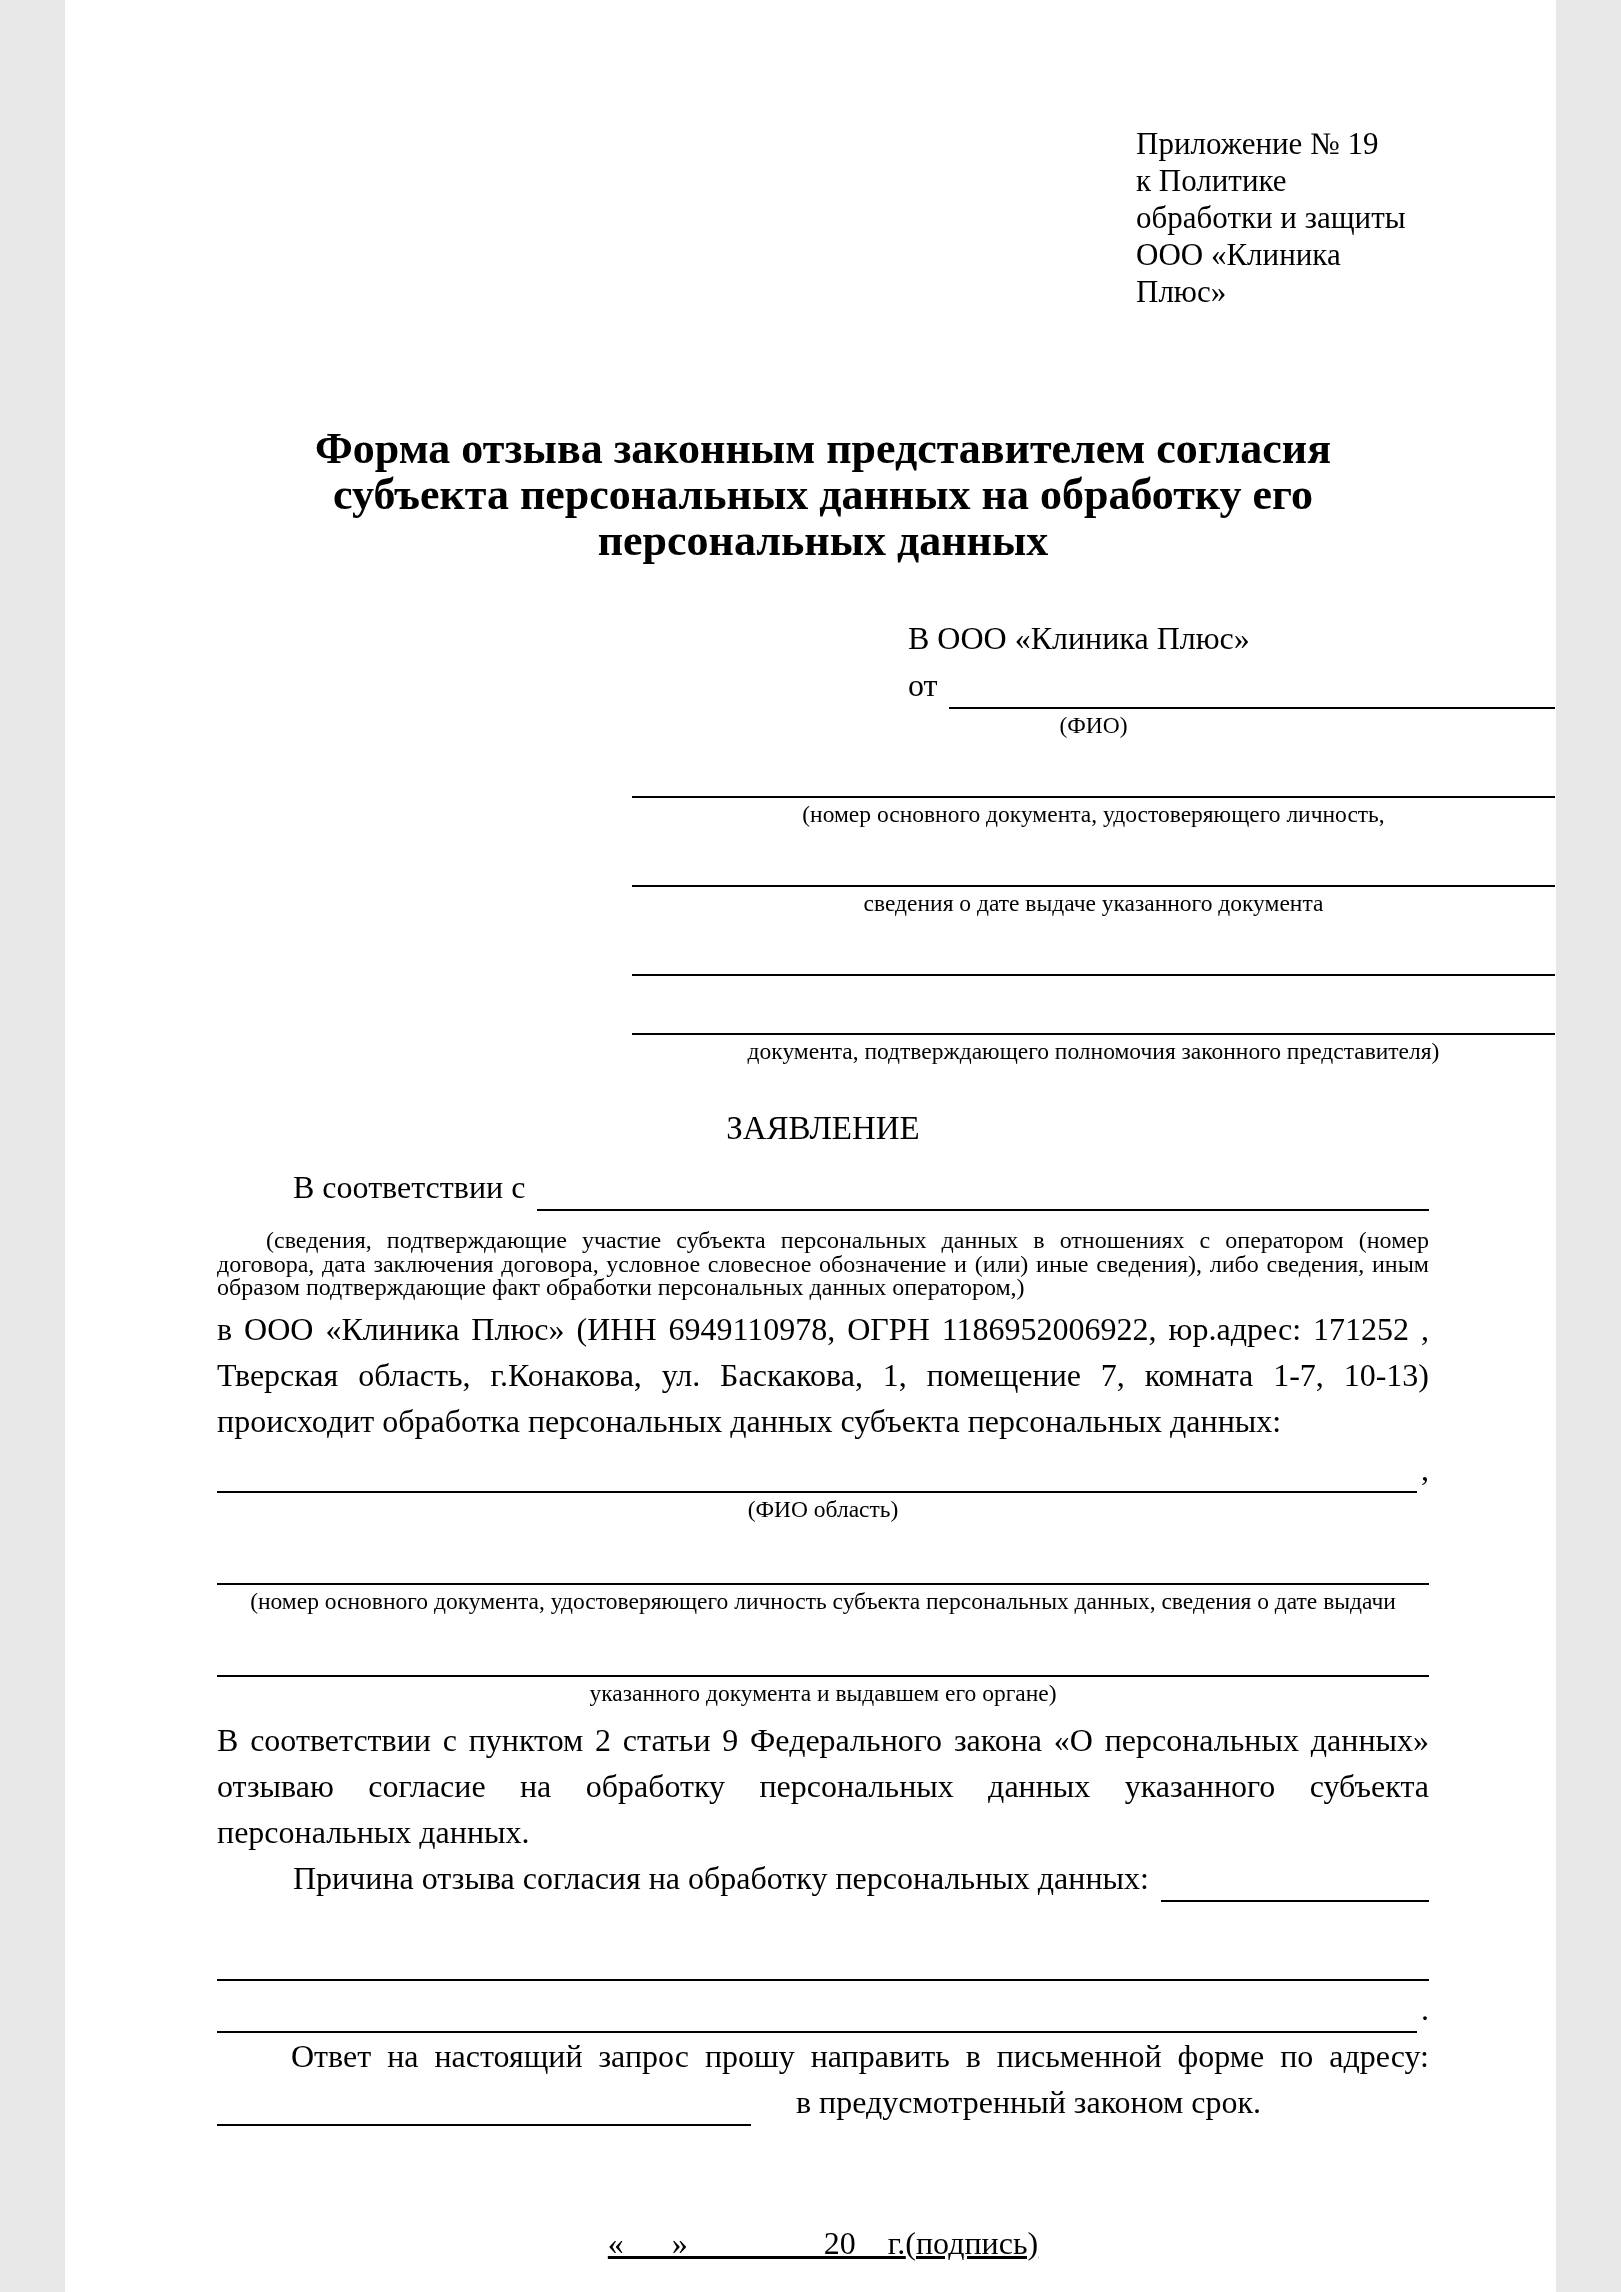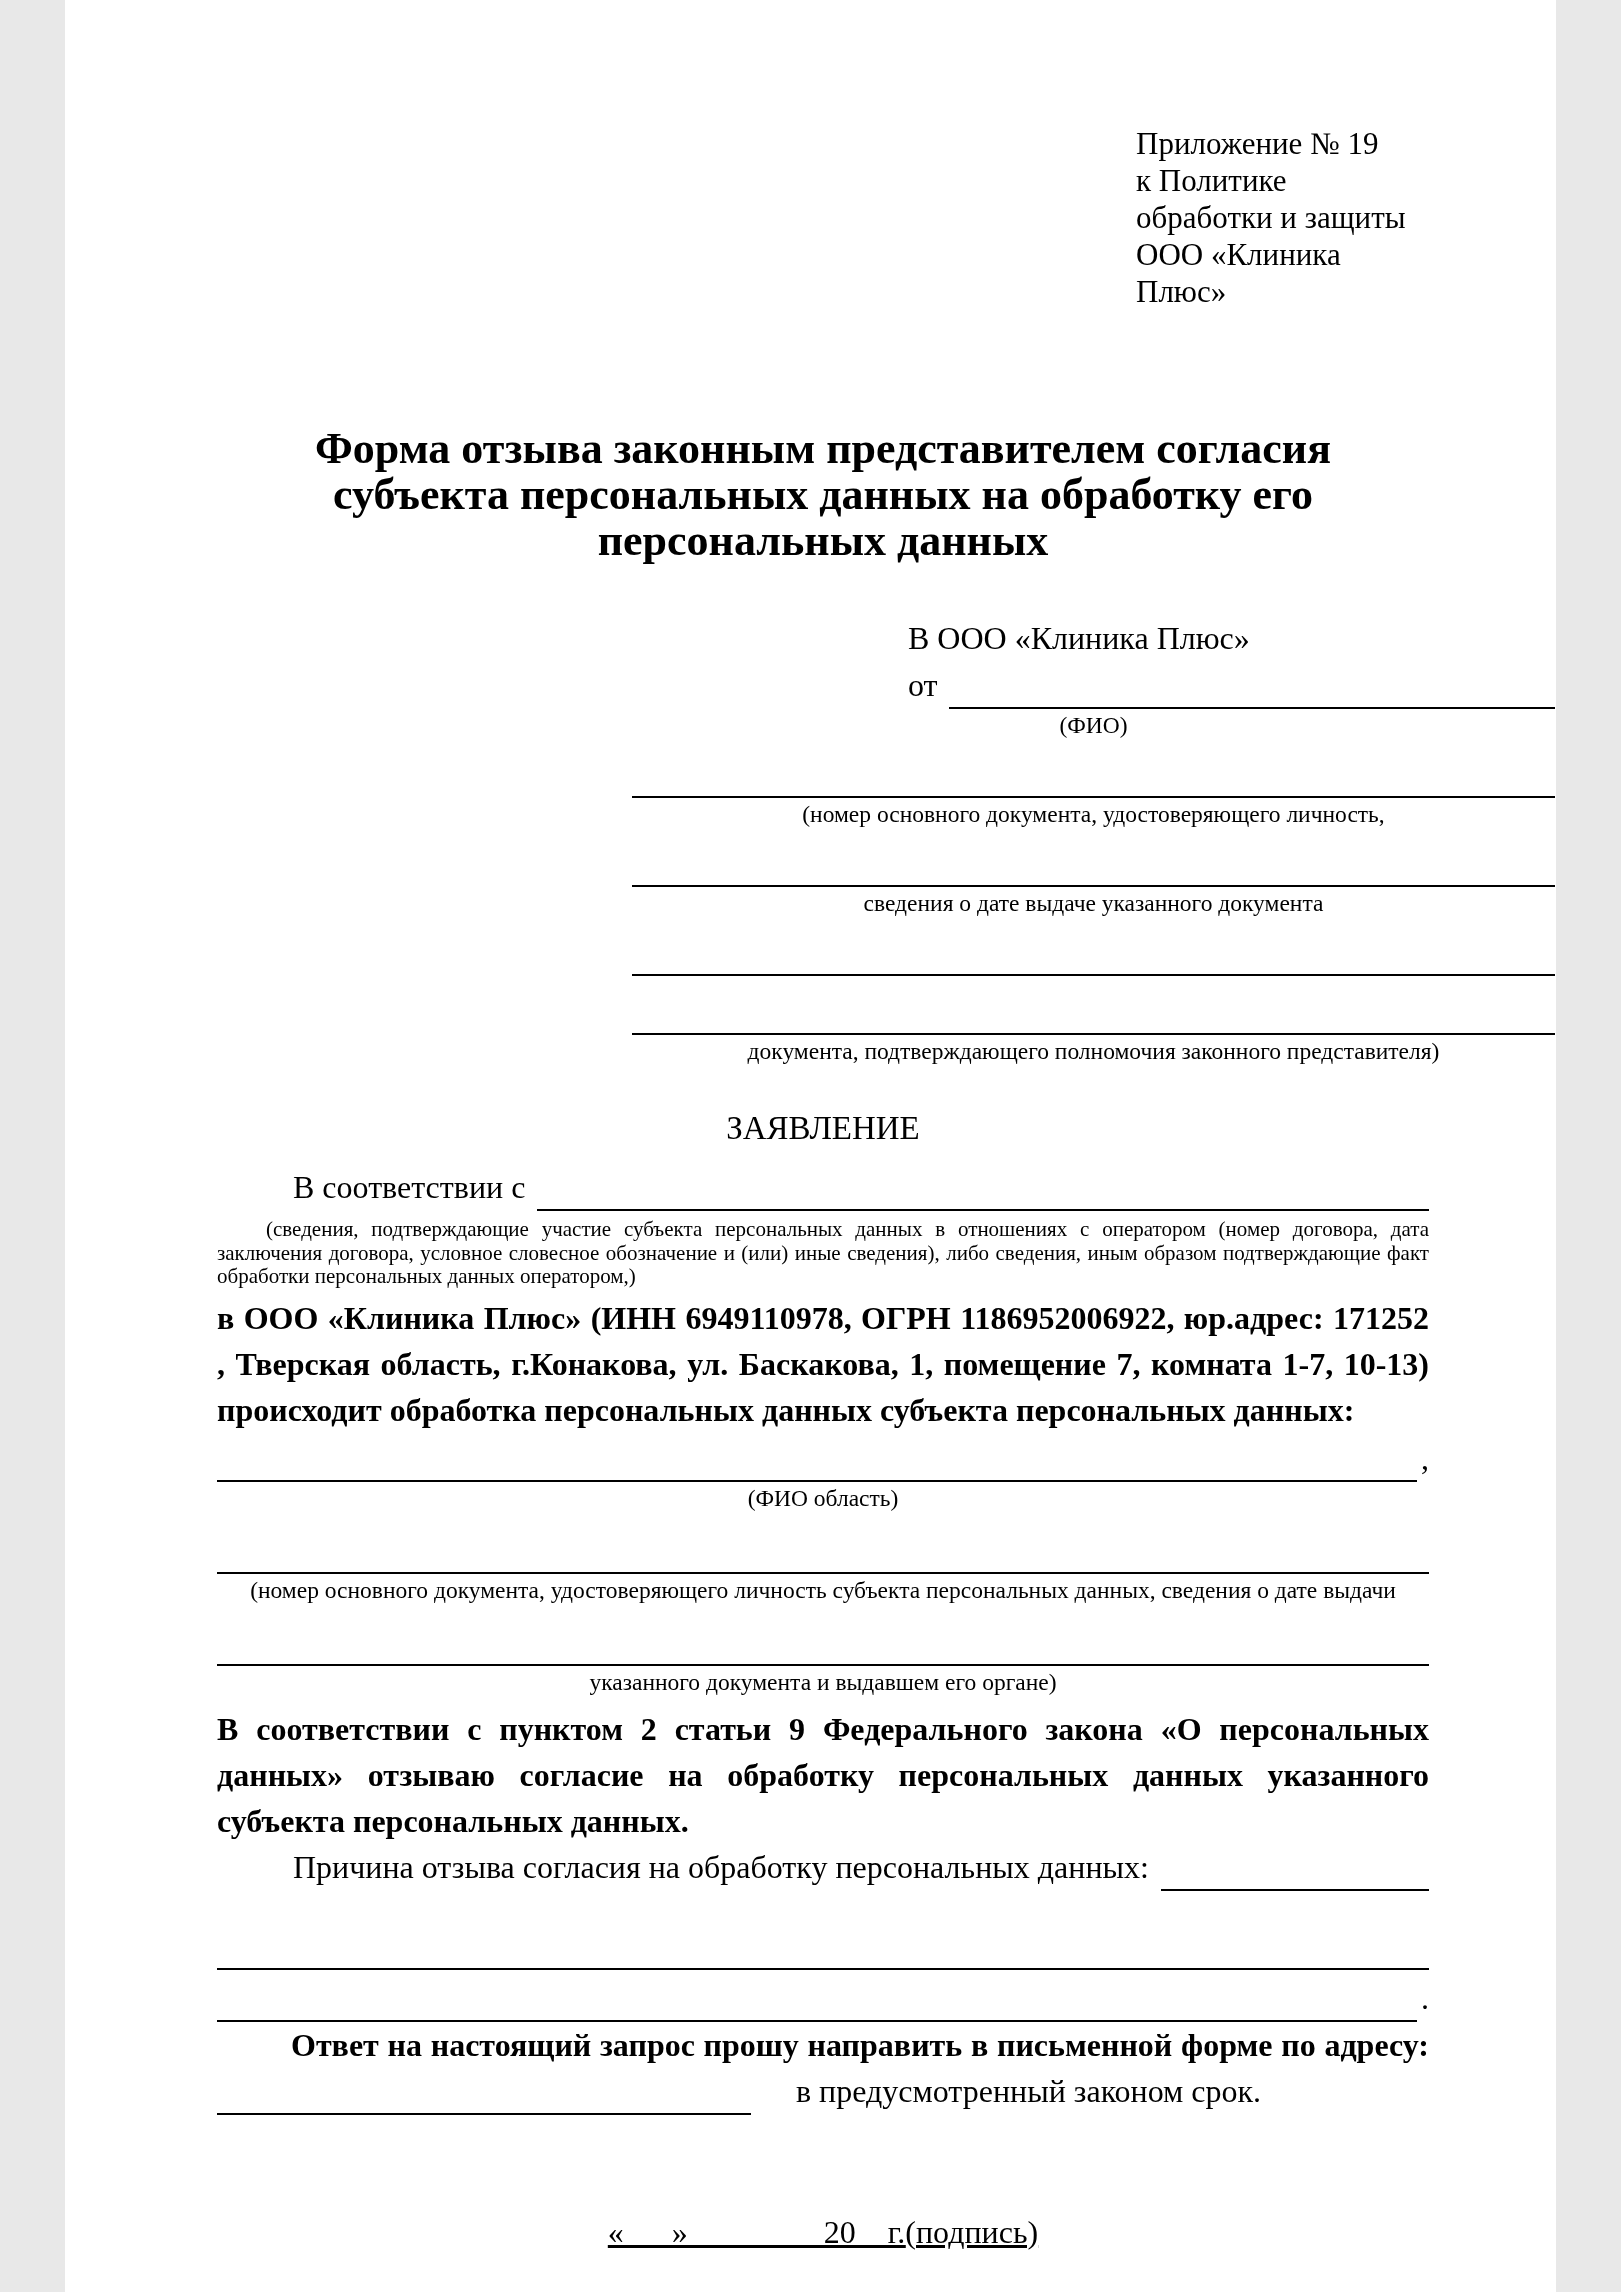--- a/index.html
+++ b/index.html
@@ -24,22 +24,22 @@
   .addressee{margin:51px 0 0 415px;width:923px;}
   .addr-to{padding-left:276px;font-size:32px;line-height:47px;}
   .flex-line{display:flex;align-items:flex-end;font-size:32px;line-height:47px;}
   .addr-from{padding-left:276px;}
   .fill-blank{flex:1 1 auto;border-bottom:2.9px solid #000;margin-left:11.8px;min-width:39px;}
   .caption{font-size:23.5px;line-height:26.5px;text-align:center;margin-top:2.9px;}
   .blank-row{height:32px;border-bottom:2.9px solid #000;margin-top:25.5px;}
   
   .st-heading{margin-top:43px;font-size:33px;line-height:41px;text-align:center;}
   .intro-line{padding-left:76px;margin-top:15.7px;}
-  .note{font-size:21px;line-height:23.5px;text-align:justify;text-indent:49px;margin-top:7px;}
-  .para{font-size:32px;line-height:46px;text-align:justify;margin-top:5.9px;font-weight:bold;}
+  .note{font-size:24px;line-height:23.5px;text-align:justify;text-indent:49px;margin-top:18px;}
+  .para{font-size:32px;line-height:46px;text-align:justify;margin-top:5.9px;}
   .indent{text-indent:74px;}
   .stretch{text-align-last:justify;}
   .subject-line{margin-top:2px;}
   .comma,.period{padding-left:3.9px;}
   .blank-fixed{border-bottom:2.9px solid #000;}
   .period-line{margin-top:4.9px;}
   .reply-line{margin-top:0;gap:45px;}
   
   .footer{display:flex;justify-content:center;align-items:flex-end;
           margin-top:94px;font-size:32px;line-height:47px;text-decoration:underline;}

